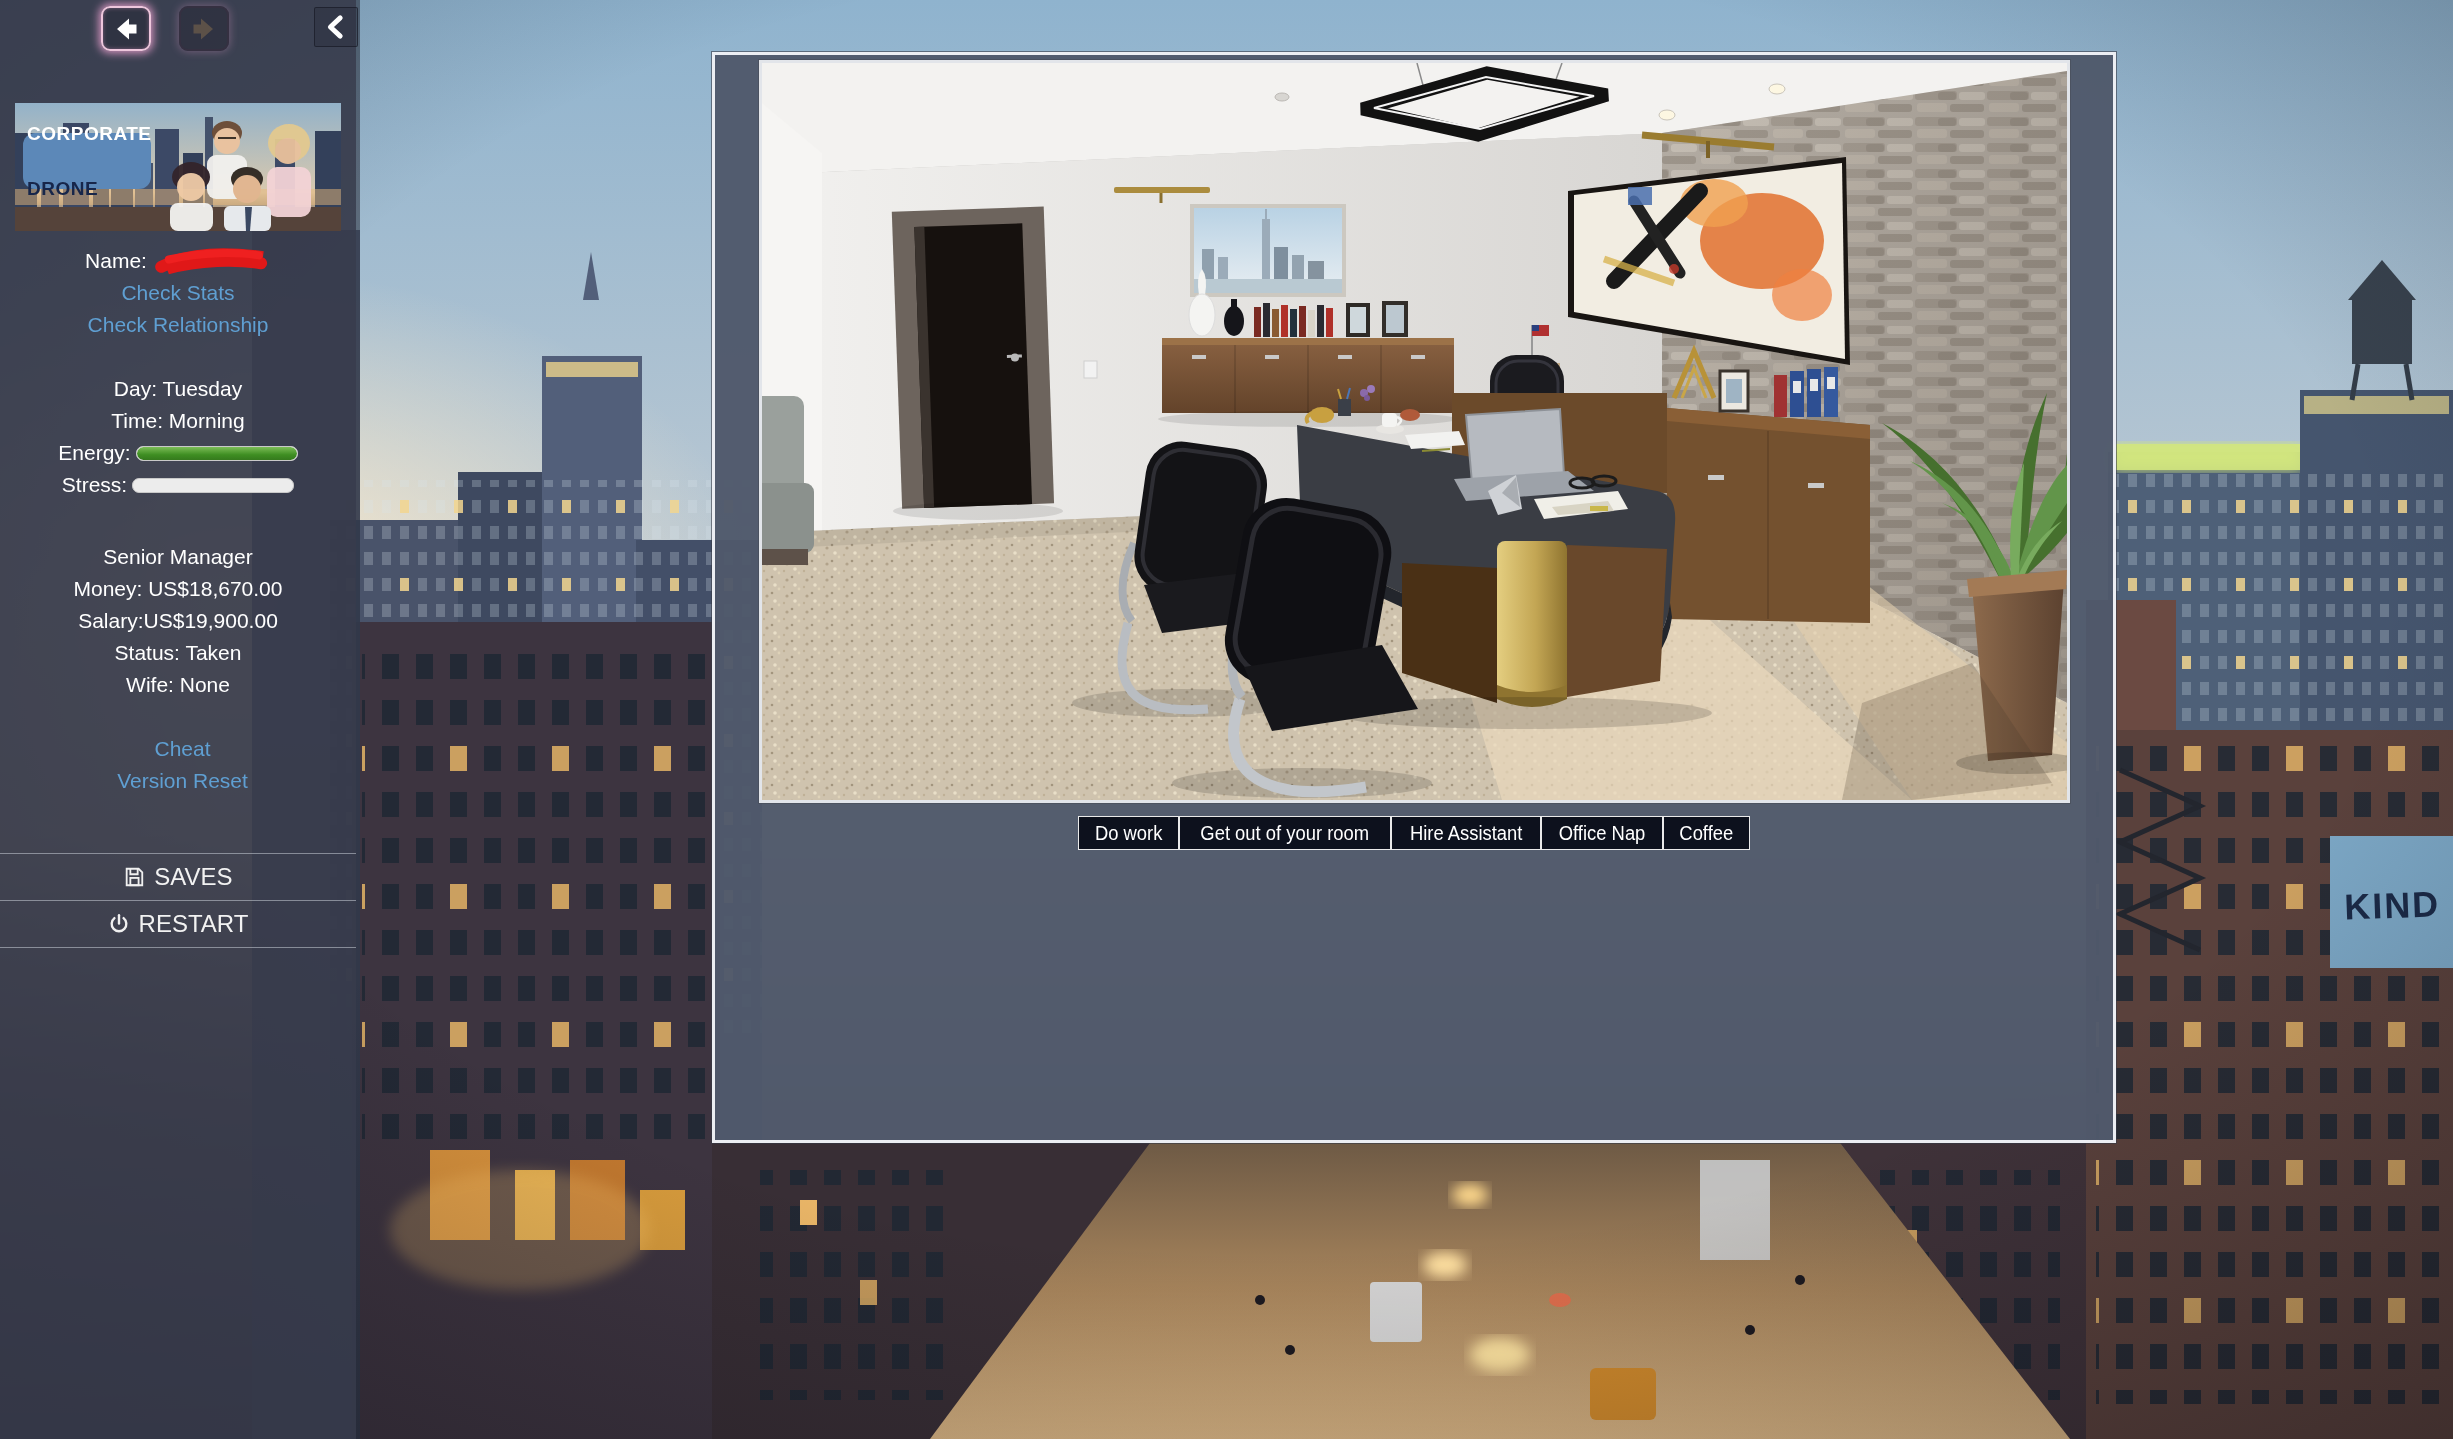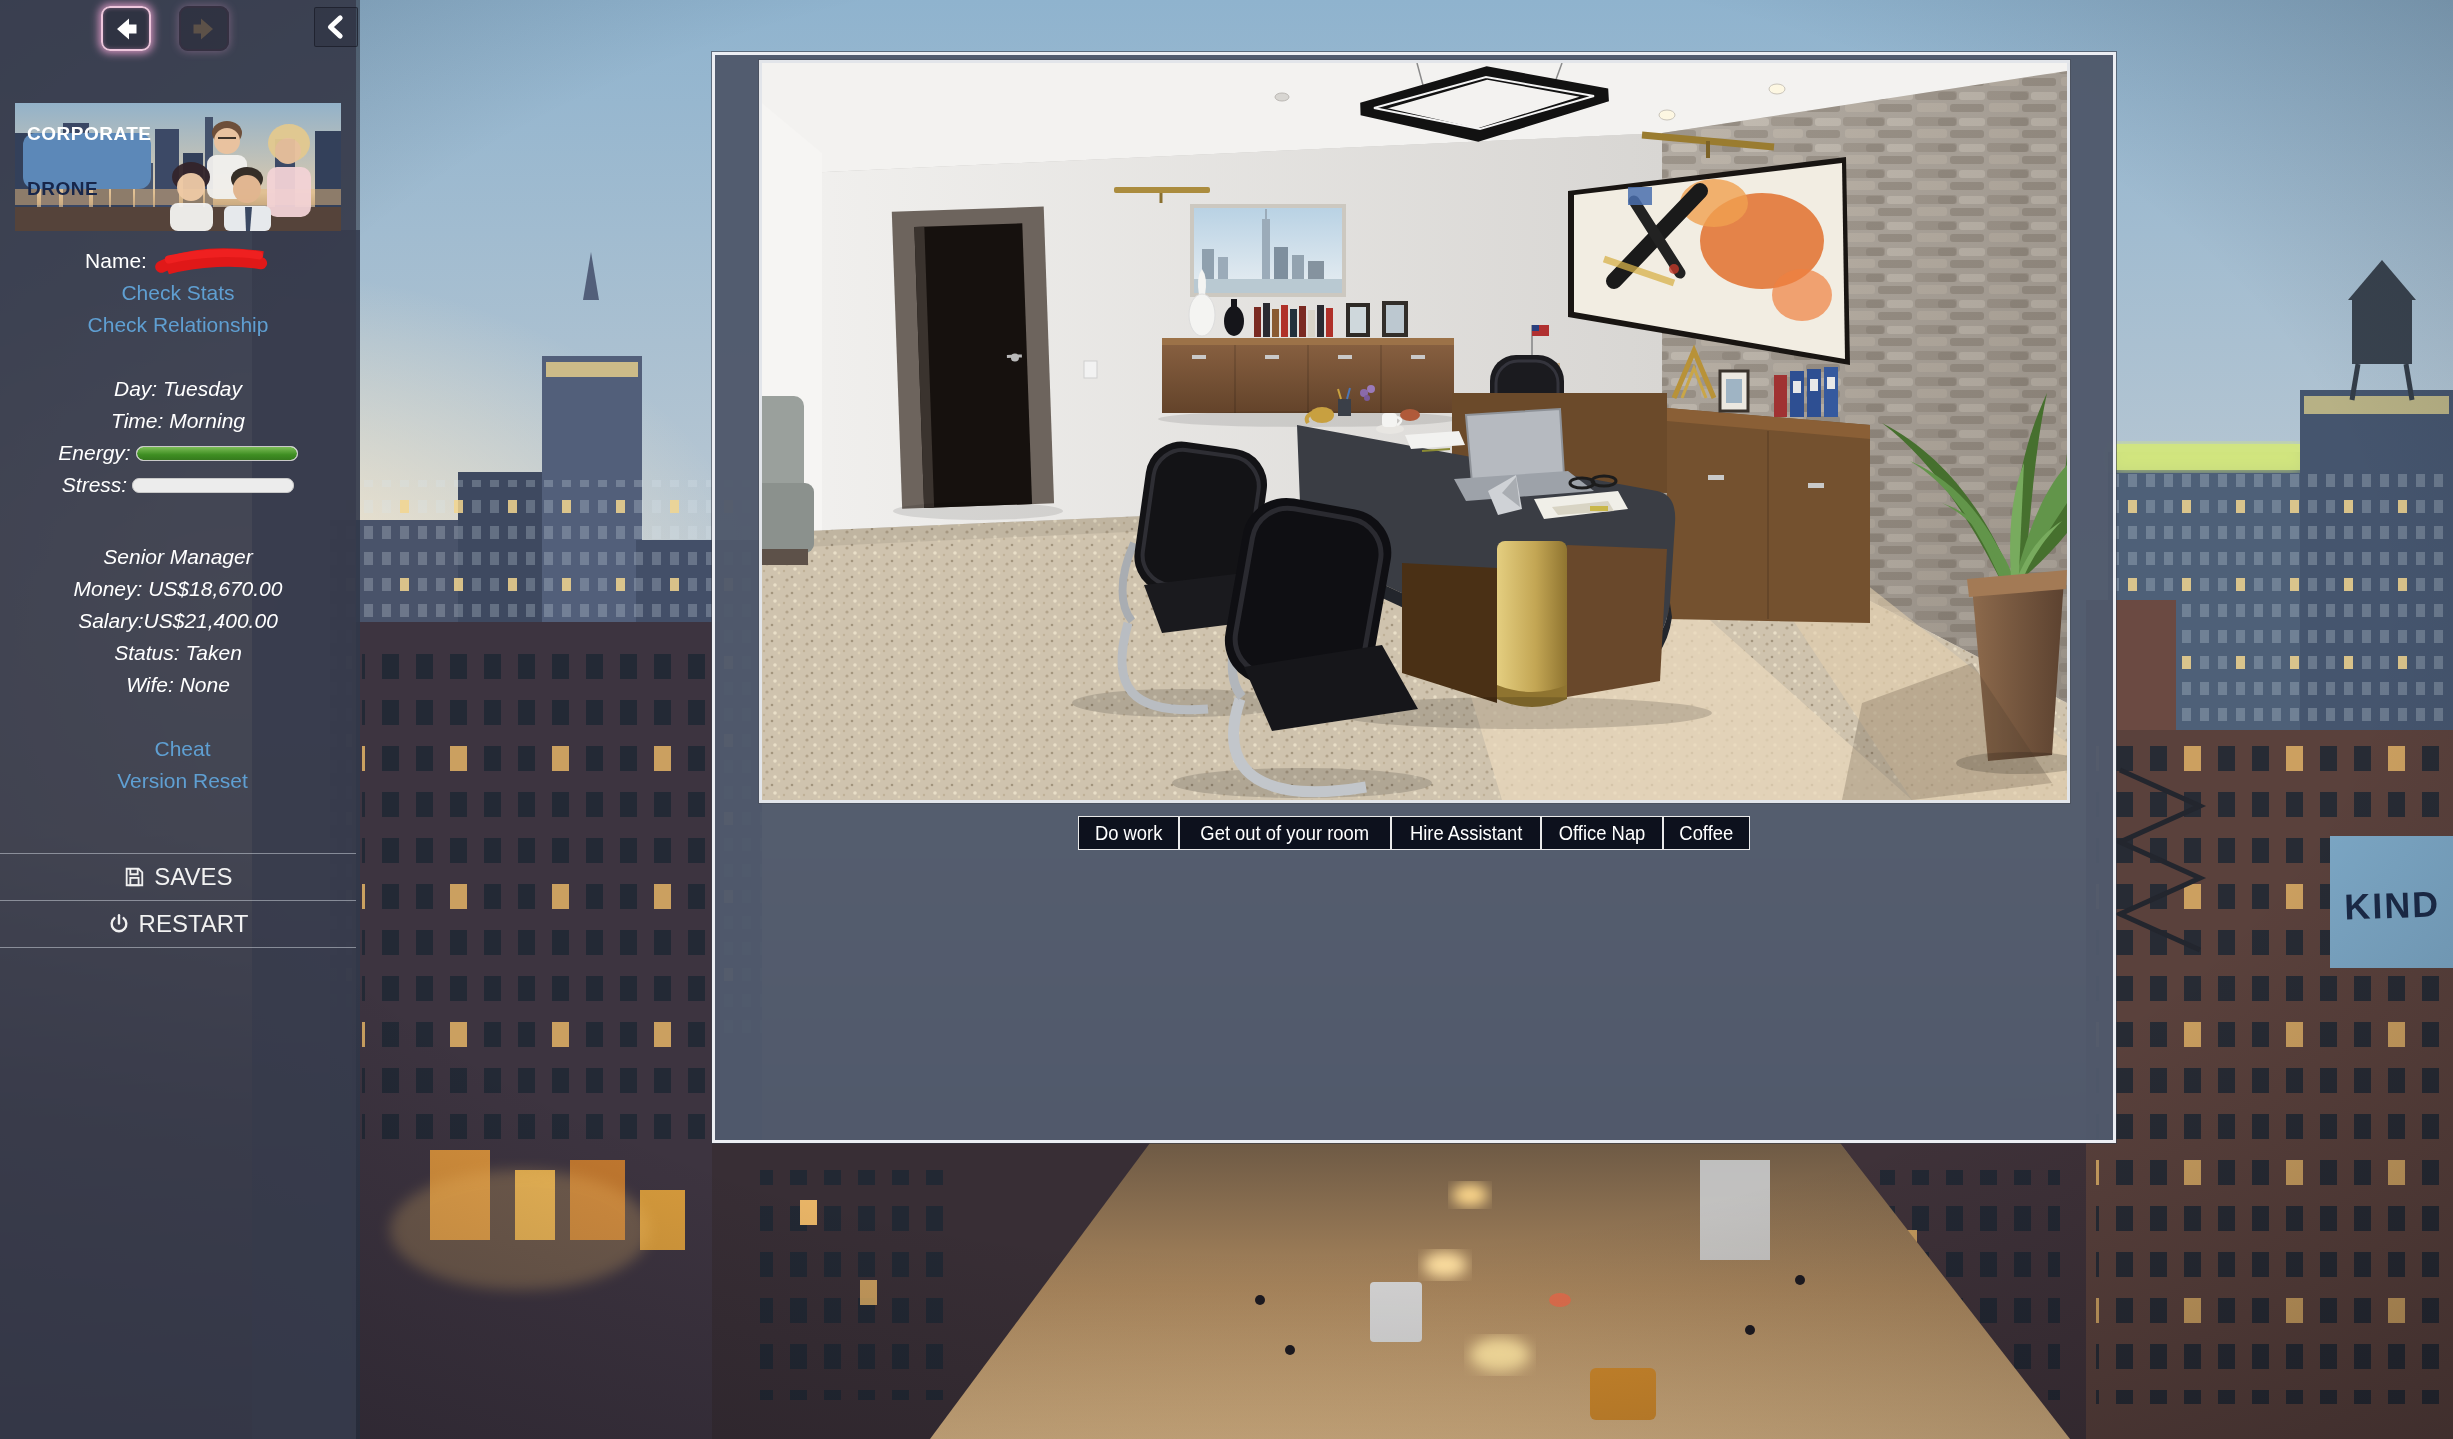--- a/index.html
+++ b/index.html
@@ -27,21 +27,21 @@
   .logo-badge{position:absolute;left:8px;top:30px;width:128px;height:56px;border-radius:12px;
            background:#5c88b8;display:flex;flex-direction:column;align-items:flex-start;
            justify-content:center;padding-left:4px;box-sizing:border-box;gap:32px;}
   .logo-badge span{display:block;font-size:19px;font-weight:800;line-height:23px;letter-spacing:0.5px;}
   .logo-badge .l1{color:#ffffff;}
   .logo-badge .l2{color:#17264a;}
   .name-row{margin-top:14px;height:32px;display:flex;align-items:center;justify-content:center;}
   .name-row .lbl{color:#fff;}
   .scribble{margin-left:6px;transform:rotate(-2deg);}
   a.sblink{display:block;color:#5f9fd2;text-decoration:none;cursor:pointer;}
-  .stat-block,.job-block{width:300px;margin:0 auto;font-style:italic;}
+  .stat-block,.job-block{width:300px;margin:0 auto;}
   .stat-block{margin-top:32px;}
   .job-block{margin-top:40px;}
   .links-block{margin-top:32px;padding-left:9px;}
   .meter{display:inline-block;width:160px;height:13px;border-radius:7px;
          background:#ececec;border:1px solid #c9c9c9;vertical-align:-1px;
          overflow:hidden;margin-left:5px;}
   .meter .fill{display:block;height:100%;border-radius:7px;
          background:linear-gradient(#7cbd57,#3e8e22 60%,#357a1d);}
   .menu{list-style:none;margin:56px 0 0;padding:0;}
   .menu li{height:46px;display:flex;align-items:center;justify-content:center;gap:9px;
@@ -258,21 +258,21 @@
     <div class="stat-block">
       <div>Day: Tuesday</div>
       <div>Time: Morning</div>
       <div><span>Energy:</span><span class="meter"><span class="fill" style="width: 100%;"></span></span></div>
       <div><span>Stress:</span><span class="meter"><span class="fill" style="width: 0%;"></span></span></div>
     </div>
 
     <div class="job-block">
       <div>Senior Manager</div>
       <div>Money: US$18,670.00</div>
-      <div>Salary:US$21,400.00</div>
+      <div>Salary:US$19,900.00</div>
       <div>Status: Taken</div>
       <div>Wife: None</div>
     </div>
 
     <div class="links-block">
       <a class="sblink">Cheat</a>
       <a class="sblink">Version Reset</a>
     </div>
 
     <ul class="menu">

